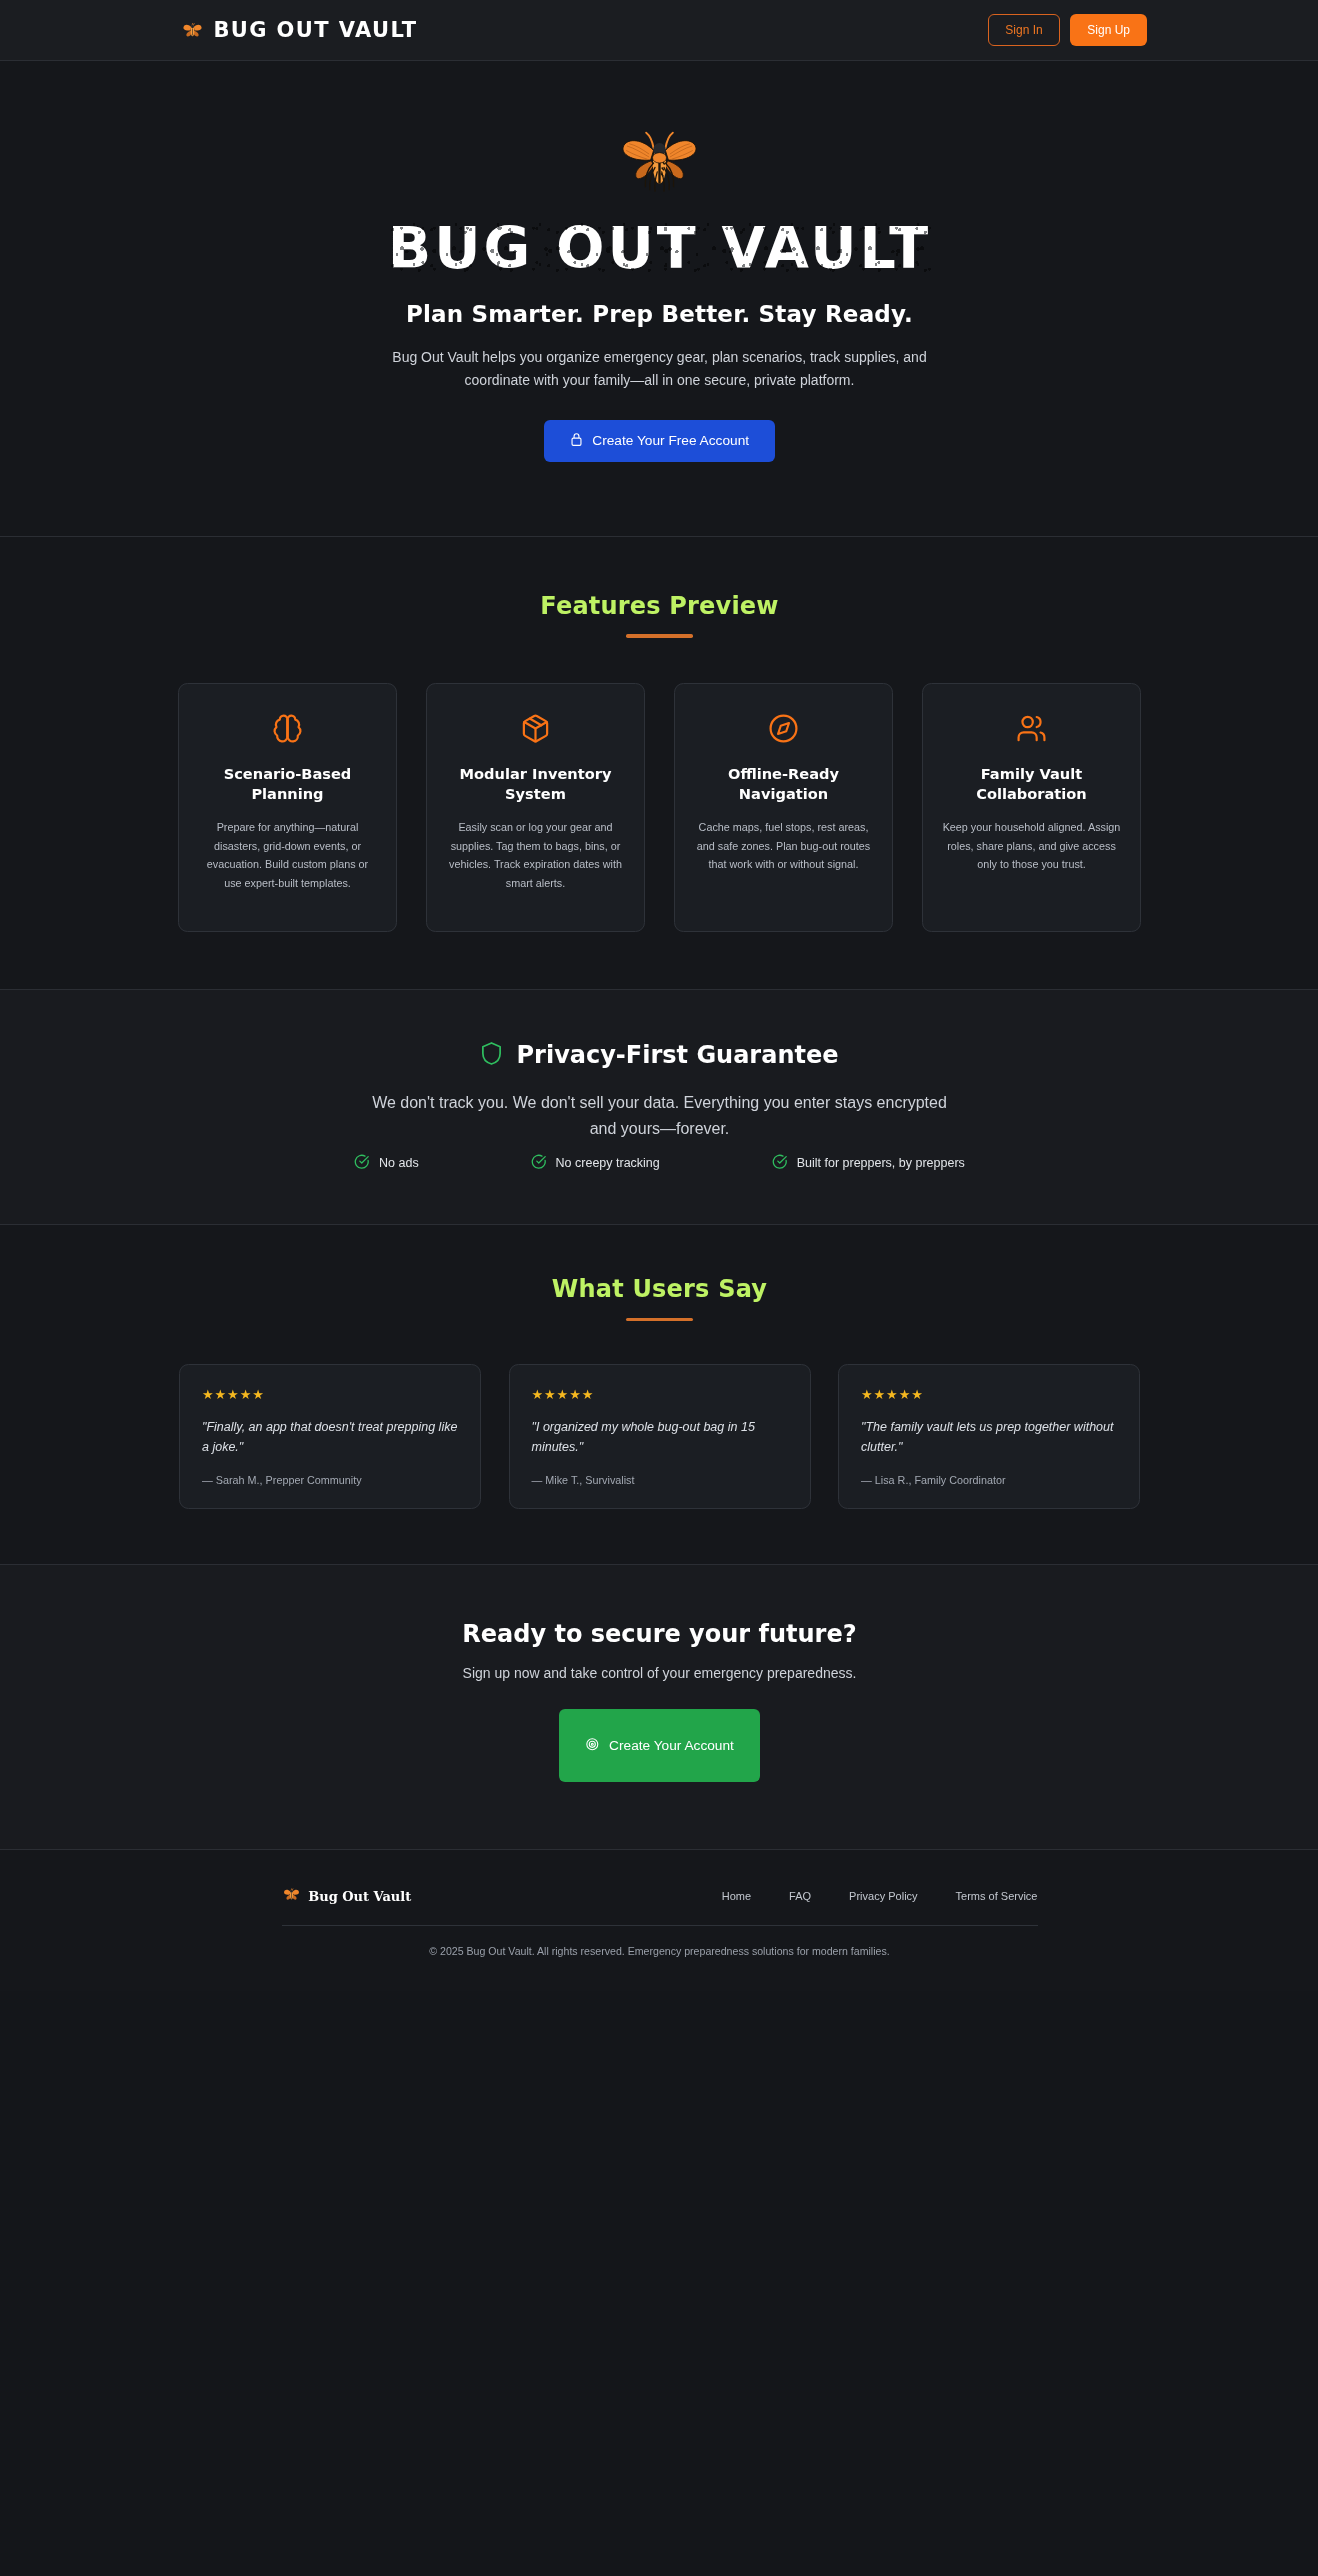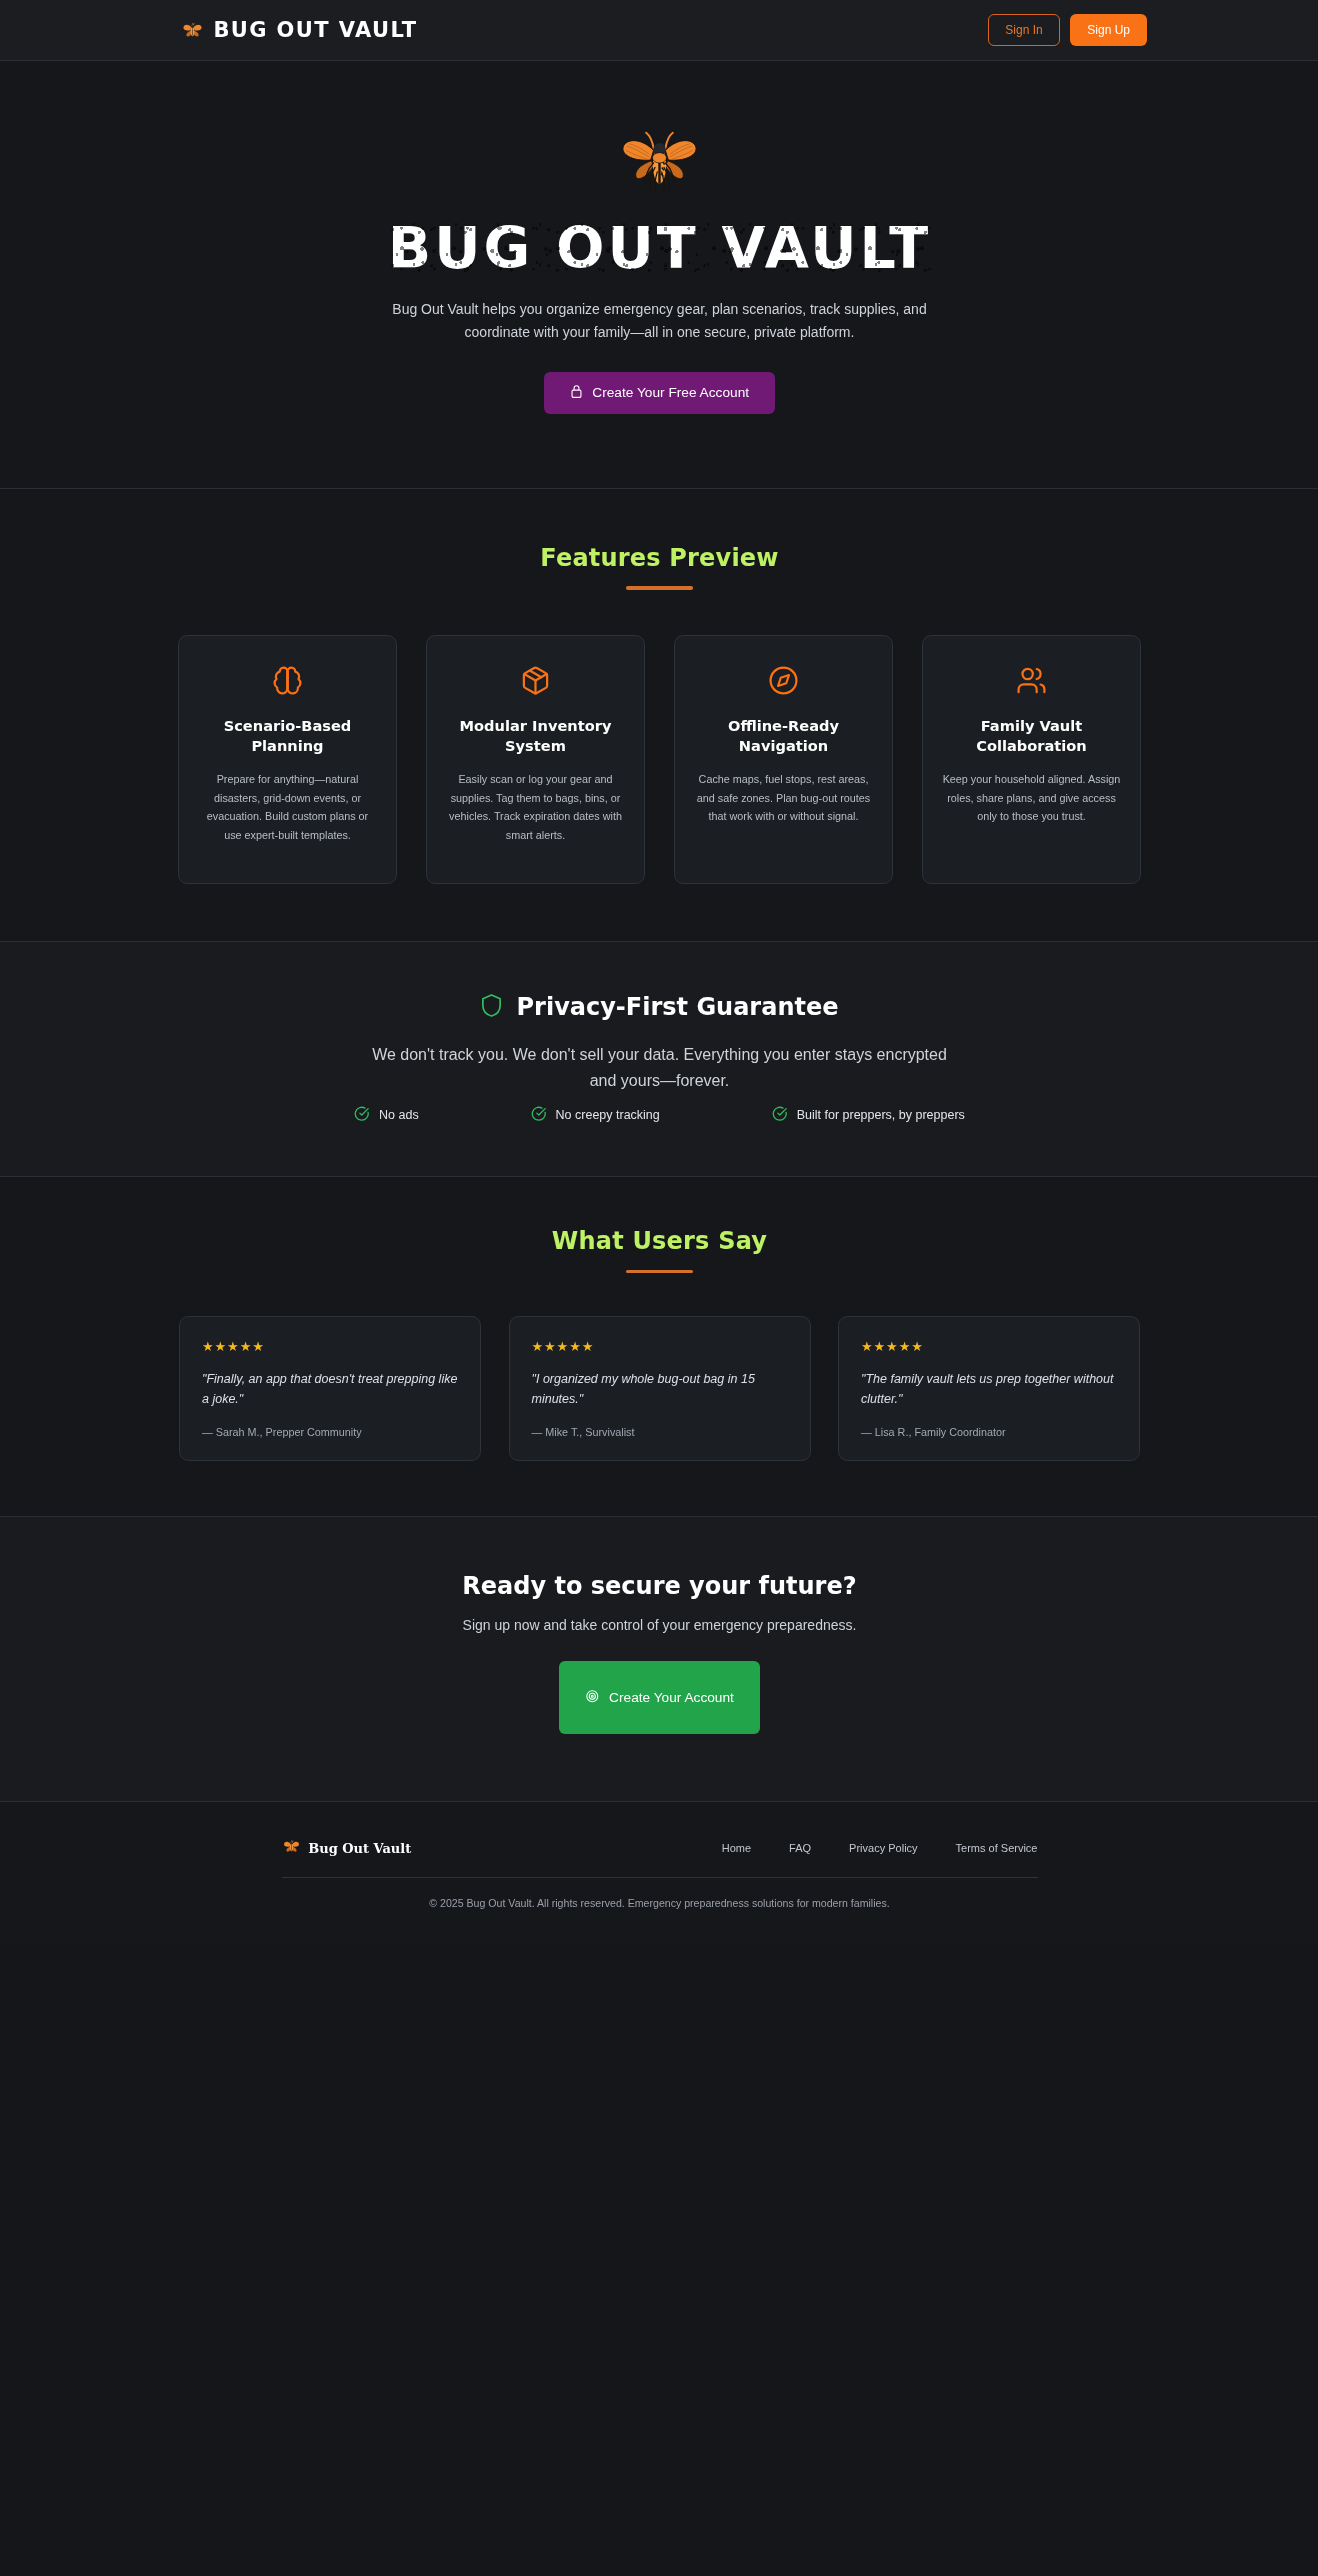--- a/index.html
+++ b/index.html
@@ -115,21 +115,21 @@
     width: 601px;
     font-size: 14px;
     line-height: 1.62;
     color: #cfd3da;
   }
   .hero-cta {
     margin-top: 29px;
     display: inline-flex;
     align-items: center;
     gap: 9.4px;
-    background: #701a75;
+    background: #1d4ed8;
     color: #ffffff;
     border: none;
     border-radius: 6px;
     font-size: 13.7px;
     padding: 12px 26px;
     cursor: pointer;
     font-family: "Liberation Sans", sans-serif;
   }
   .section-title {
     text-align: center;
@@ -319,20 +319,21 @@
         <path d="M66 56 C72 66 74 76 73 86"></path>
         <path d="M57 62 C54 72 53 80 54 88"></path>
         <path d="M63 62 C66 72 67 80 66 88"></path>
       </g>
     </svg>
   </span>
   <h1 class="hero-title">
     <span>BUG OUT VAULT</span>
     <span class="grunge"></span>
   </h1>
+  <p class="hero-tagline">Plan Smarter. Prep Better. Stay Ready.</p>
   <p class="hero-desc">Bug Out Vault helps you organize emergency gear, plan scenarios, track supplies, and coordinate with your family—all in one secure, private platform.</p>
   <div>
     <button class="hero-cta">
       <span>
         <svg width="13" height="14.6" viewBox="0 0 16 18" fill="none" xmlns="http://www.w3.org/2000/svg">
           <rect x="2.5" y="7.5" width="11" height="9" rx="1.6" stroke="#ffffff" stroke-width="1.4"></rect>
           <path d="M5 7.5 V5.2 A3 3 0 0 1 11 5.2 V7.5" stroke="#ffffff" stroke-width="1.4" fill="none"></path>
         </svg>
       </span>
       <span>Create Your Free Account</span>

